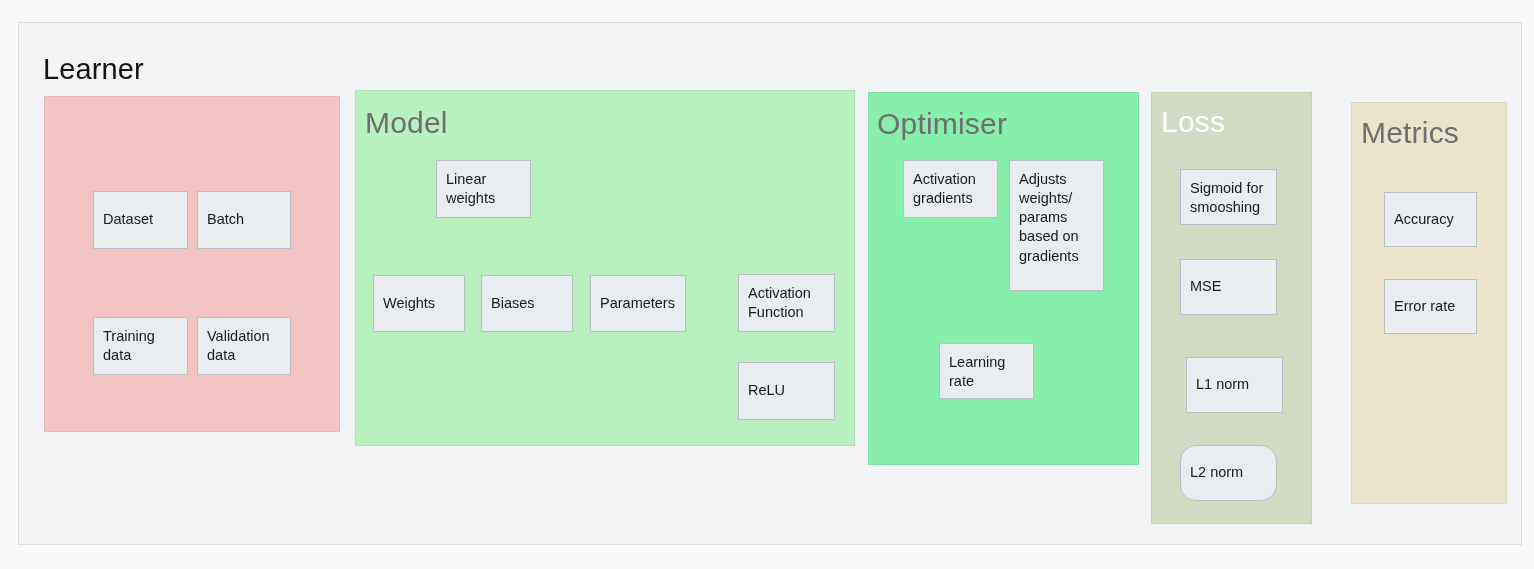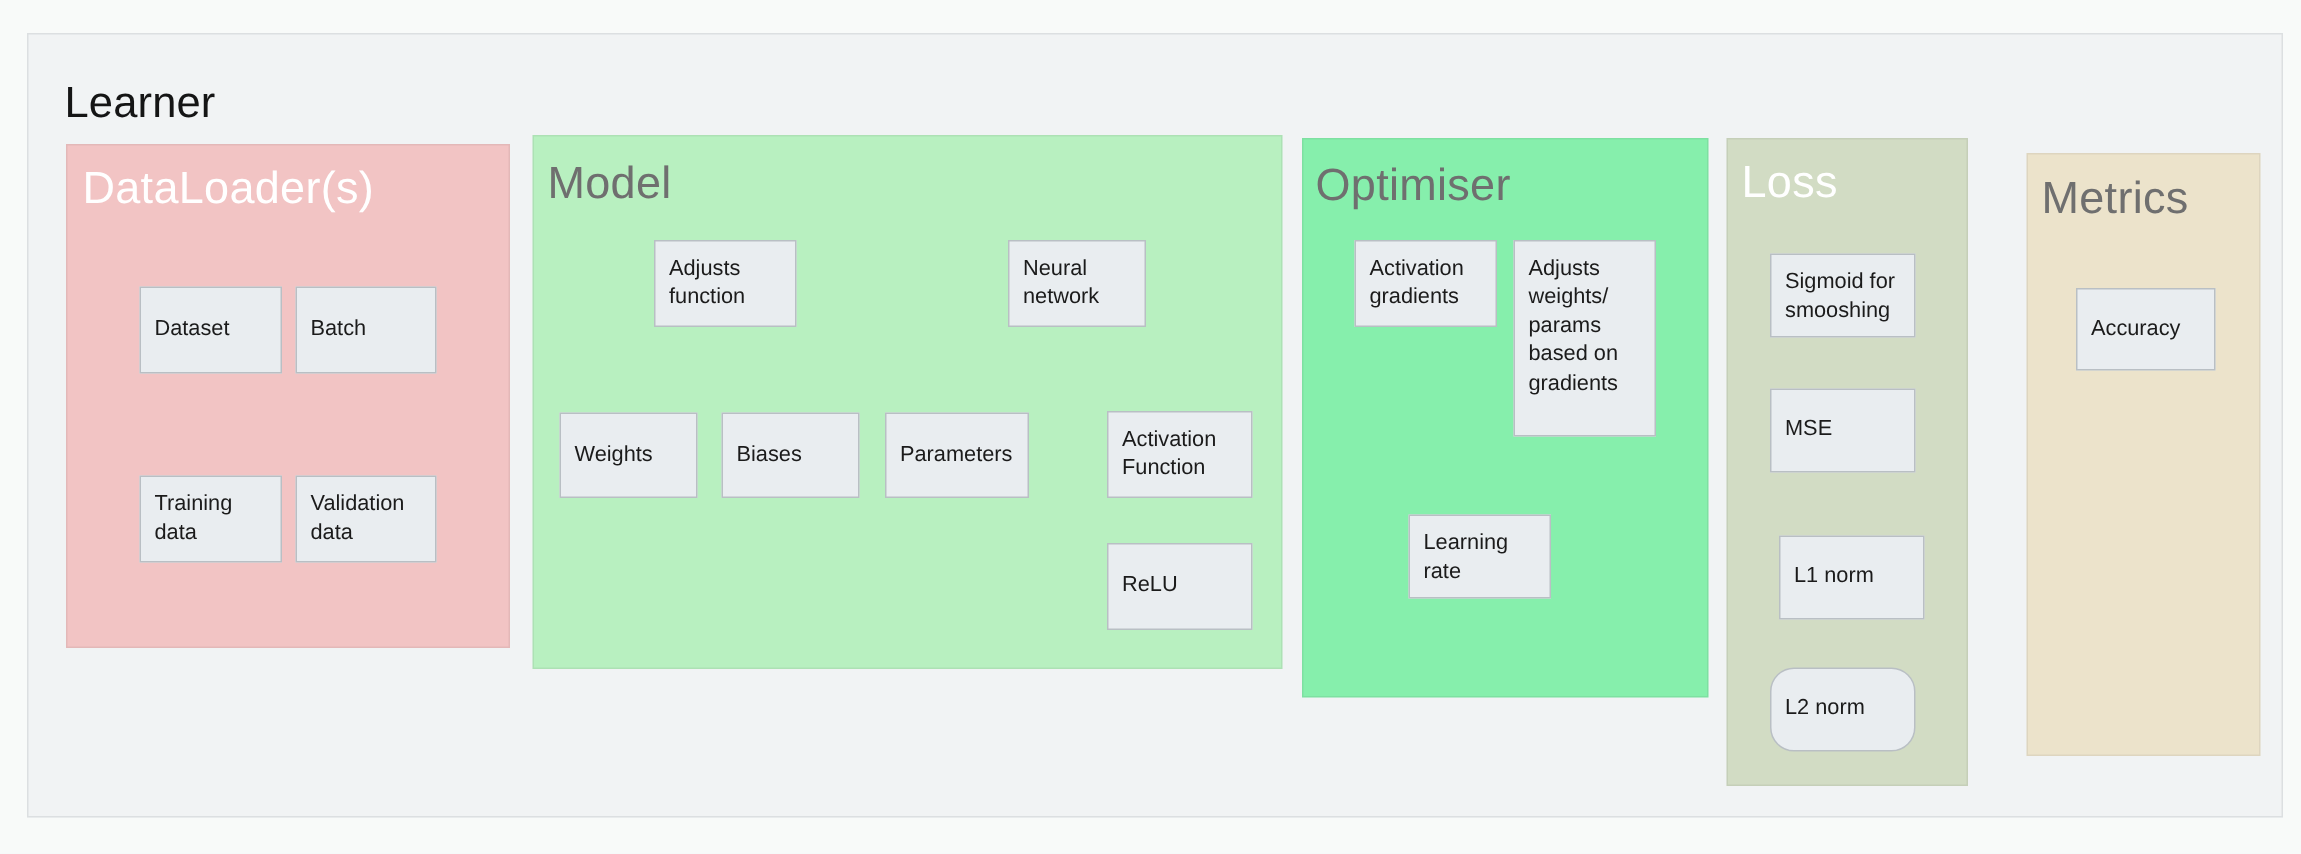--- a/index.html
+++ b/index.html
@@ -80,30 +80,28 @@
   }
 </style>
 </head>
 <body>
 
 <div class="canvas">
   <div class="learner-frame">
     <div class="learner-title">Learner</div>
     <div id="groups-root">
         <div class="group" style="left: 25px; top: 73px; width: 296px; height: 336px; background: rgb(242, 196, 196);">
-          <div class="group-title title-white" style="left: 10px; top: 14px;">DataLoader(s)</div>
           <div class="item vcenter" style="left: 48px; top: 94px; width: 95px; height: 58px;">Dataset</div>
           <div class="item vcenter" style="left: 152px; top: 94px; width: 94px; height: 58px;">Batch</div>
           <div class="item" style="left: 48px; top: 220px; width: 95px; height: 58px;">Training data</div>
           <div class="item" style="left: 152px; top: 220px; width: 94px; height: 58px;">Validation data</div>
         </div>
         <div class="group" style="left: 336px; top: 67px; width: 500px; height: 356px; background: rgb(184, 240, 192);">
           <div class="group-title title-gray" style="left: 9px; top: 17px;">Model</div>
-          <div class="item" style="left: 80px; top: 69px; width: 95px; height: 58px;">Adjusts function</div>
-          <div class="item" style="left: 316px; top: 69px; width: 92px; height: 58px;">Neural network</div>
+          <div class="item" style="left: 80px; top: 69px; width: 95px; height: 58px;">Linear weights</div>
           <div class="item vcenter" style="left: 17px; top: 184px; width: 92px; height: 57px;">Weights</div>
           <div class="item vcenter" style="left: 125px; top: 184px; width: 92px; height: 57px;">Biases</div>
           <div class="item vcenter" style="left: 234px; top: 184px; width: 96px; height: 57px;">Parameters</div>
           <div class="item" style="left: 382px; top: 183px; width: 97px; height: 58px;">Activation Function</div>
           <div class="item vcenter" style="left: 382px; top: 271px; width: 97px; height: 58px;">ReLU</div>
         </div>
         <div class="group" style="left: 849px; top: 69px; width: 271px; height: 373px; background: #86efac;">
           <div class="group-title title-gray" style="left: 8px; top: 16px;">Optimiser</div>
           <div class="item" style="left: 34px; top: 67px; width: 95px; height: 58px;">Activation gradients</div>
           <div class="item" style="left: 140px; top: 67px; width: 95px; height: 131px;">Adjusts weights/ params based on gradients</div>
@@ -112,16 +110,17 @@
         <div class="group" style="left: 1132px; top: 69px; width: 161px; height: 432px; background: rgb(210, 220, 196); padding-left: 12px;">
           <div class="group-title title-white" style="left: 9px; top: 14px;">Loss</div>
           <div class="item" style="left: 28px; top: 76px; width: 97px; height: 56px;">Sigmoid for smooshing</div>
           <div class="item vcenter" style="left: 28px; top: 166px; width: 97px; height: 56px;">MSE</div>
           <div class="item vcenter" style="left: 34px; top: 264px; width: 97px; height: 56px;">L1 norm</div>
           <div class="item vcenter" style="left: 28px; top: 352px; width: 97px; height: 56px; border-radius: 16px;">L2 norm</div>
         </div>
         <div class="group" style="left: 1332px; top: 79px; width: 156px; height: 402px; background: rgb(236, 227, 203);">
           <div class="group-title title-gray" style="left: 9px; top: 15px;">Metrics</div>
           <div class="item vcenter" style="left: 32px; top: 89px; width: 93px; height: 55px;">Accuracy</div>
+          <div class="item vcenter" style="left: 32px; top: 176px; width: 93px; height: 55px;">Error rate</div>
         </div>
       </div>
   </div>
 </div>
 
 </body></html>

